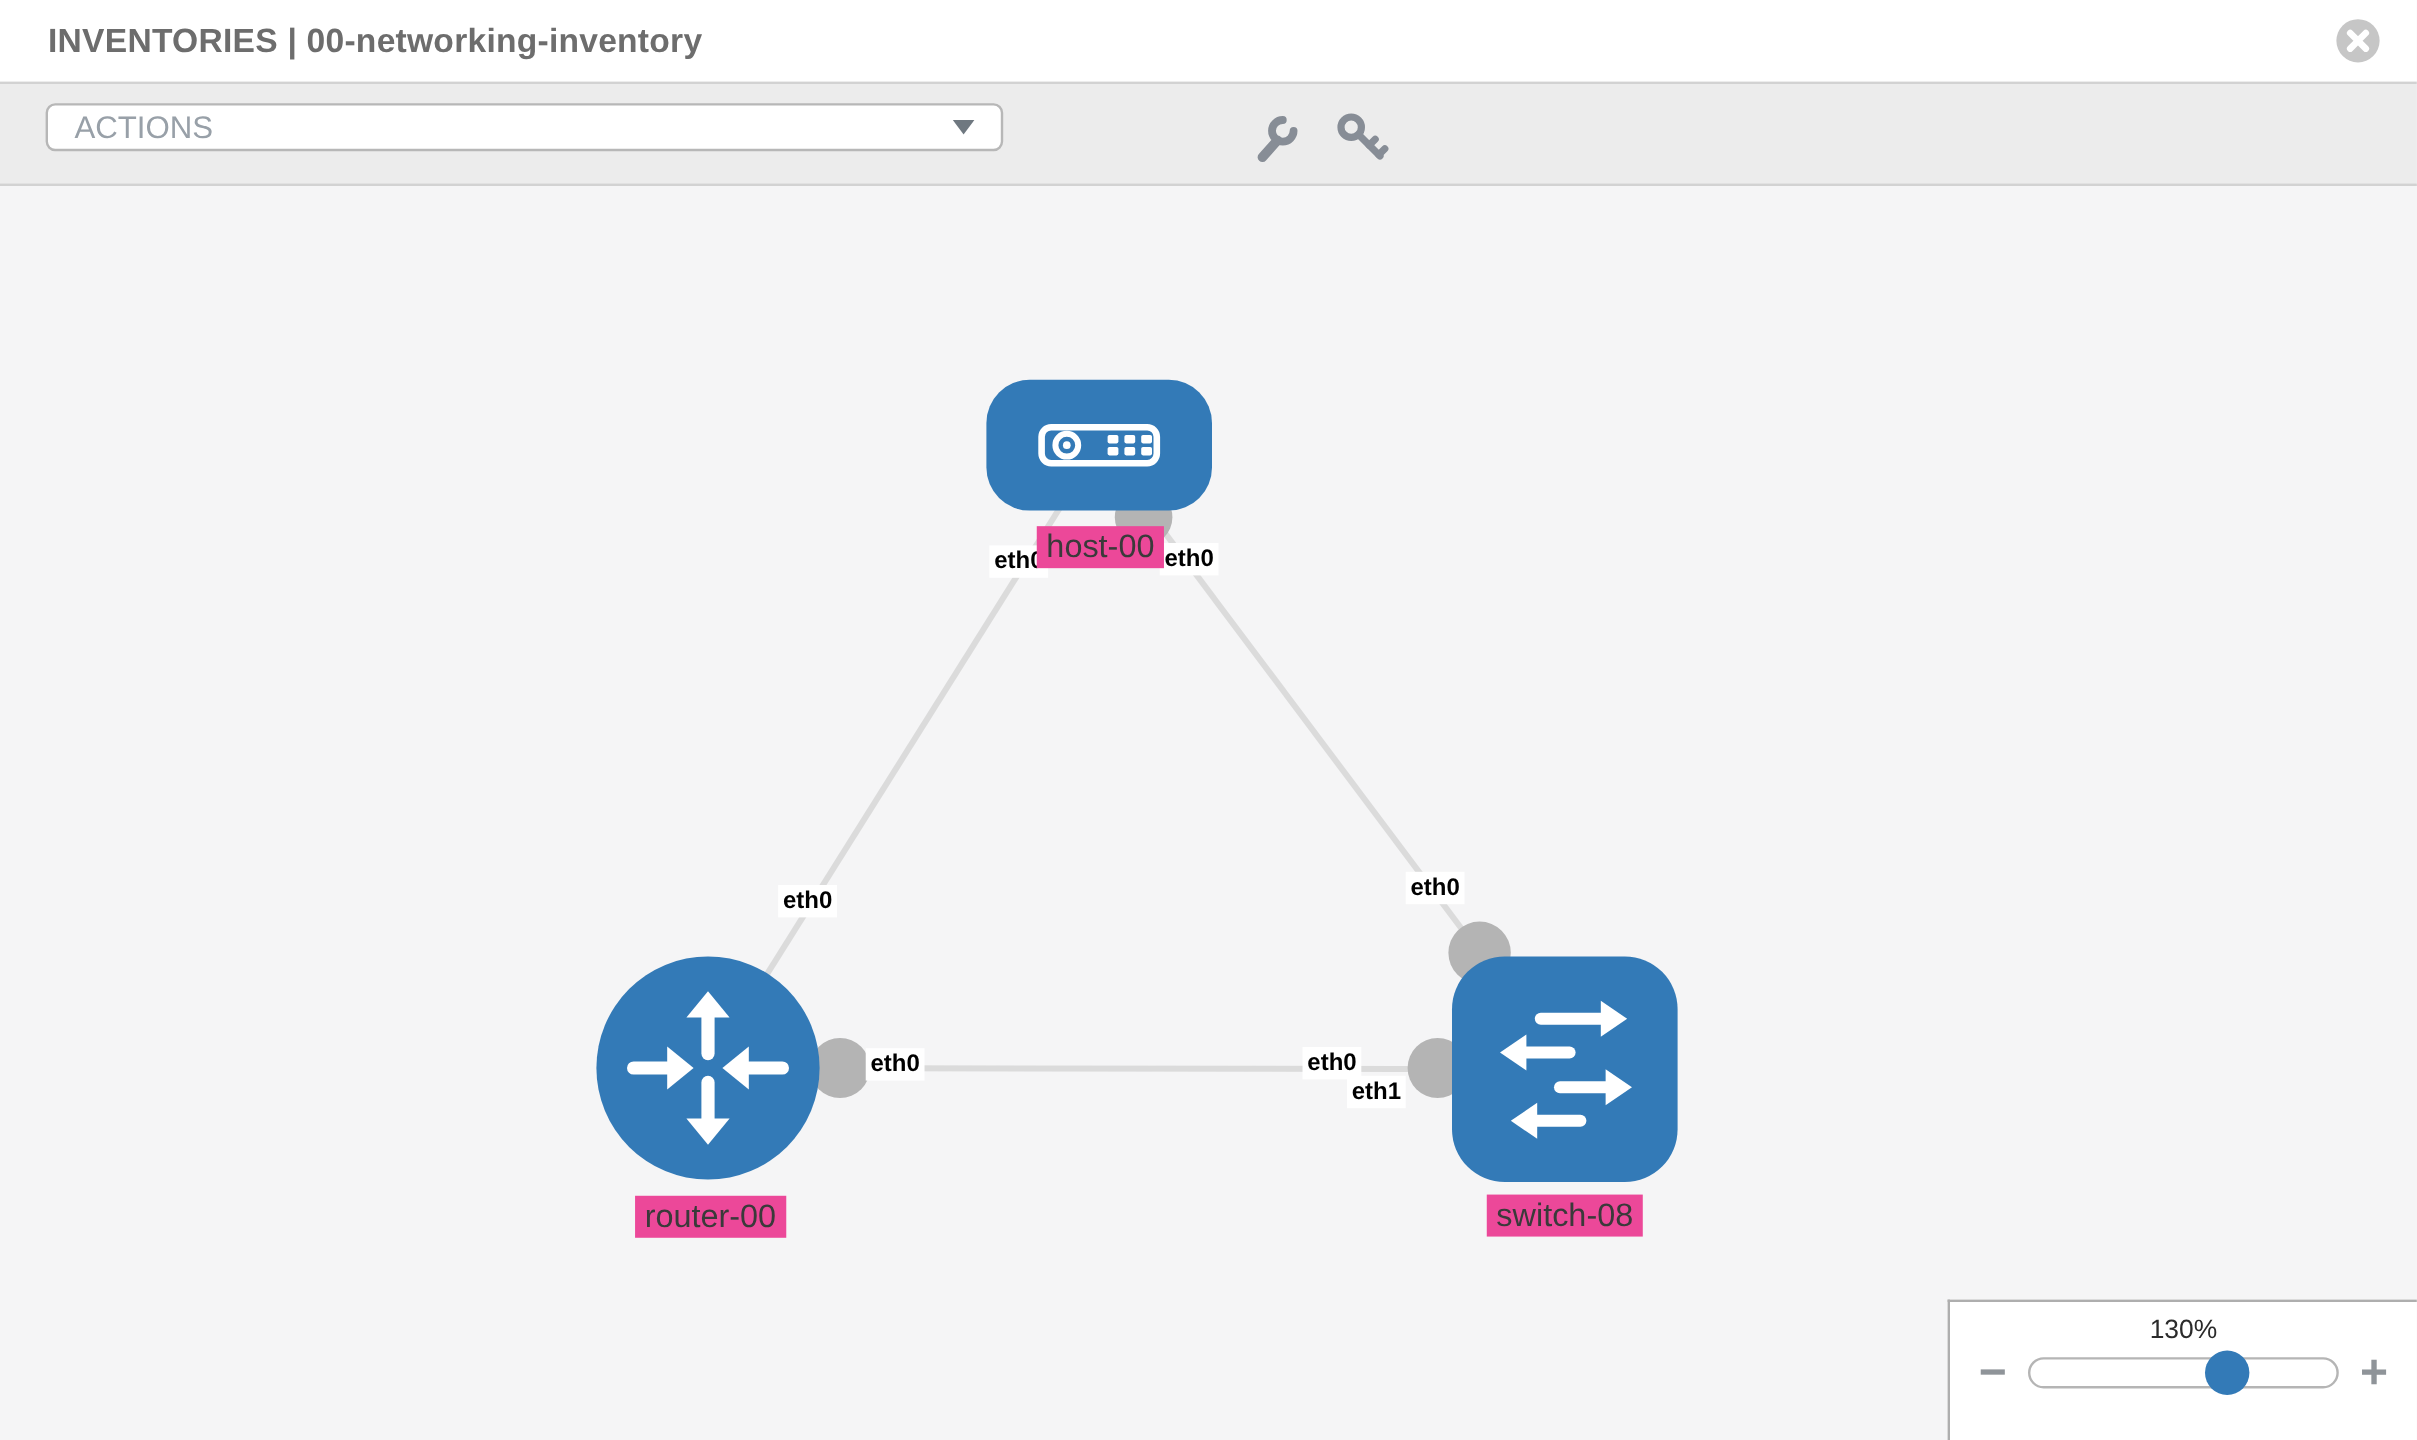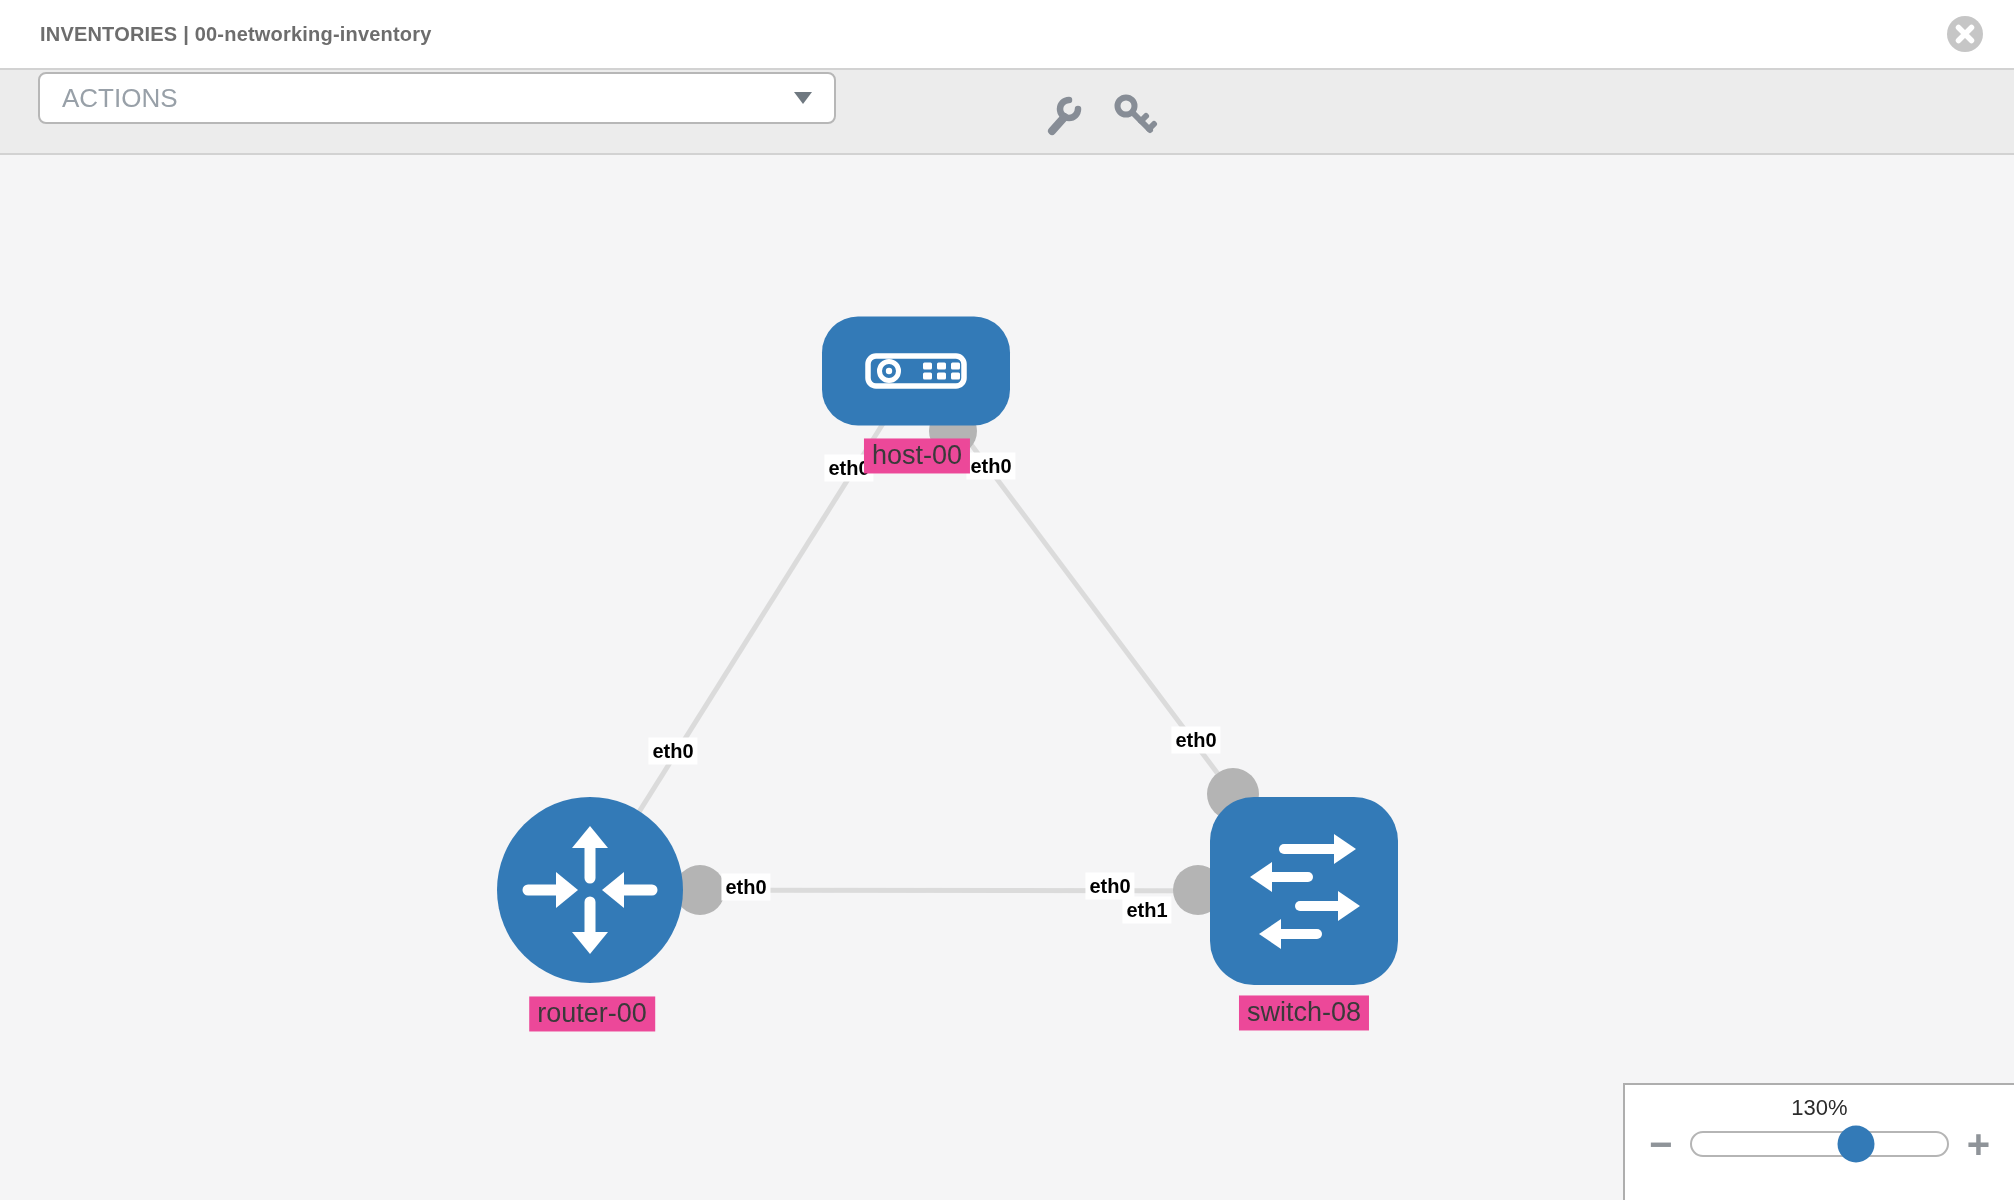--- a/index.html
+++ b/index.html
@@ -3,25 +3,25 @@
 <meta charset="utf-8">
 <style>
   html,body{margin:0;padding:0;}
   body{
     width:2014px;height:1200px;overflow:hidden;position:relative;
     font-family:"Liberation Sans",sans-serif;background:#f5f5f6;
   }
   
   .hdr{position:absolute;left:0;top:0;width:2014px;height:68px;background:#ffffff;border-bottom:2px solid #d2d2d2;}
   .hdr-title{position:absolute;left:40px;top:50%;transform:translateY(-50%);
-    font-size:20px;font-weight:700;color:#6d6d6d;letter-spacing:.2px;white-space:nowrap;}
+    font-size:28px;font-weight:700;color:#6d6d6d;letter-spacing:.2px;white-space:nowrap;}
   .close-btn{position:absolute;right:30px;top:15px;width:38px;height:38px;border:none;background:transparent;padding:0;cursor:pointer;}
   
   .tbar{position:absolute;left:0;top:70px;width:2014px;height:83px;background:#ececec;border-bottom:2px solid #d2d2d2;}
-  .select{position:absolute;top:2px;height:52px;background:#fff;border:2px solid #b7b7b7;border-radius:8px;
+  .select{position:absolute;top:16px;height:40px;background:#fff;border:2px solid #b7b7b7;border-radius:8px;
     box-sizing:border-box;display:flex;align-items:center;justify-content:space-between;padding:0 22px;cursor:pointer;text-align:right;}
   .select .lbl{font-size:26px;color:#98a0a8;}
   .caret{width:0;height:0;border-left:9px solid transparent;border-right:9px solid transparent;border-top:12px solid #6f7880;}
   #actions-dd{left:38px;width:798px;}
   #search-dd{left:1184px;width:801px;}
   .tool-btn{position:absolute;top:22px;width:46px;height:46px;border:none;background:transparent;padding:0;cursor:pointer;}
   #wrench-btn{left:1041px;}
   #key-btn{left:1112px;}
   
   .canvas{position:absolute;left:0;top:155px;width:2014px;height:1045px;background:#f5f5f6;}

